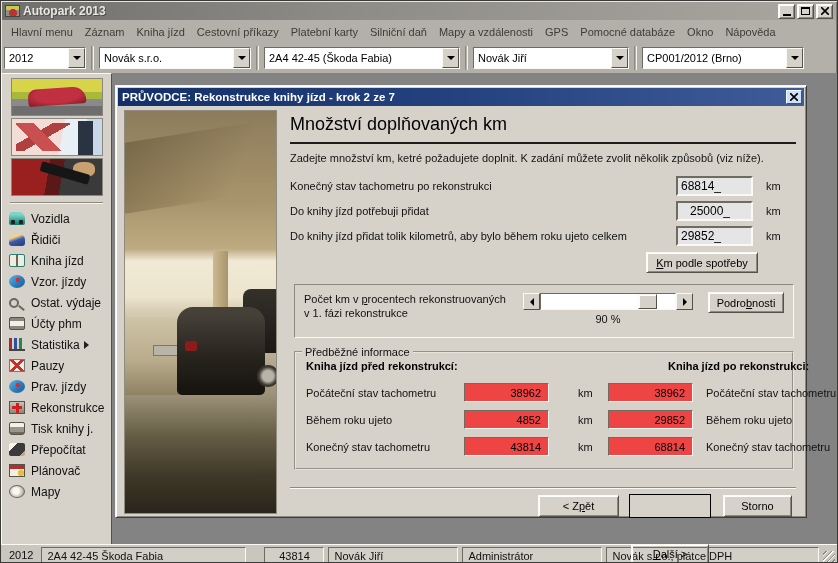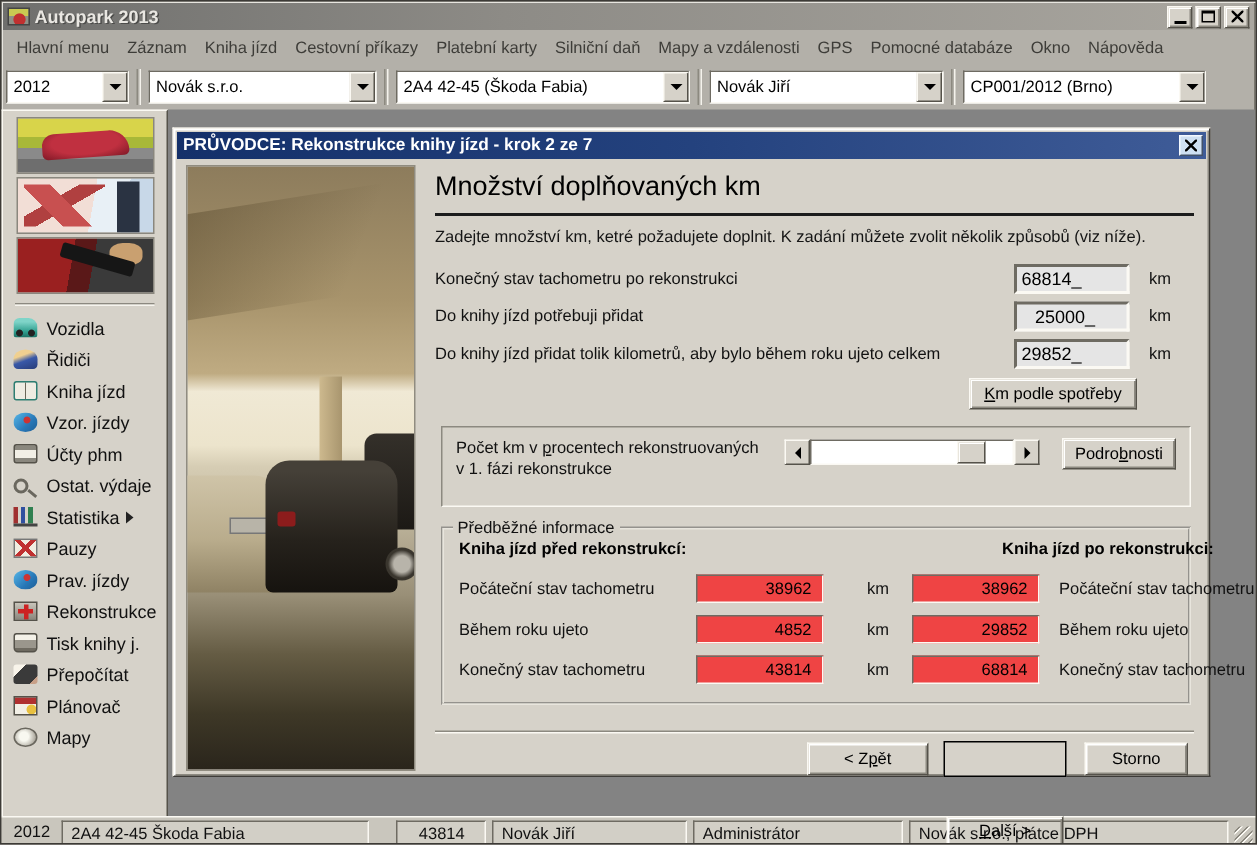--- a/index.html
+++ b/index.html
@@ -251,26 +251,26 @@
         </div>
       <div class="nav-item">
           <span class="nico i-book"></span>
           <span>Kniha jízd</span>
         </div>
       <div class="nav-item">
           <span class="nico i-route"></span>
           <span>Vzor. jízdy</span>
         </div>
       <div class="nav-item">
+          <span class="nico i-search"></span>
+          <span>Ostat. výdaje</span>
+        </div>
+      <div class="nav-item">
           <span class="nico i-fuelacc"></span>
           <span>Účty phm</span>
-        </div>
-      <div class="nav-item">
-          <span class="nico i-search"></span>
-          <span>Ostat. výdaje</span>
         </div>
       <div class="nav-item">
           <span class="nico i-stats"></span>
           <span>Statistika</span>
           <span class="tri-sub"></span>
         </div>
       <div class="nav-item">
           <span class="nico i-pause"></span>
           <span>Pauzy</span>
         </div>
@@ -349,20 +349,21 @@
               <span class="sb-btn">
                   <span class="tri-left"></span>
                 </span>
               <span class="sb-track">
                 <span class="sb-thumb"></span>
               </span>
               <span class="sb-btn">
                   <span class="tri-right"></span>
                 </span>
             </div>
+            <div class="sb-value">90 %</div>
             <button class="btn btn-details">
                 <span><span>Podro</span><u>b</u><span>nosti</span></span>
               </button>
           </div>
 
           <fieldset class="preview">
             <legend>Předběžné informace</legend>
             <div class="pv-head" style="left:10px;top:2px">Kniha jízd před rekonstrukcí:</div>
             <div class="pv-head" style="left:372px;top:2px">Kniha jízd po rekonstrukci:</div>
 

